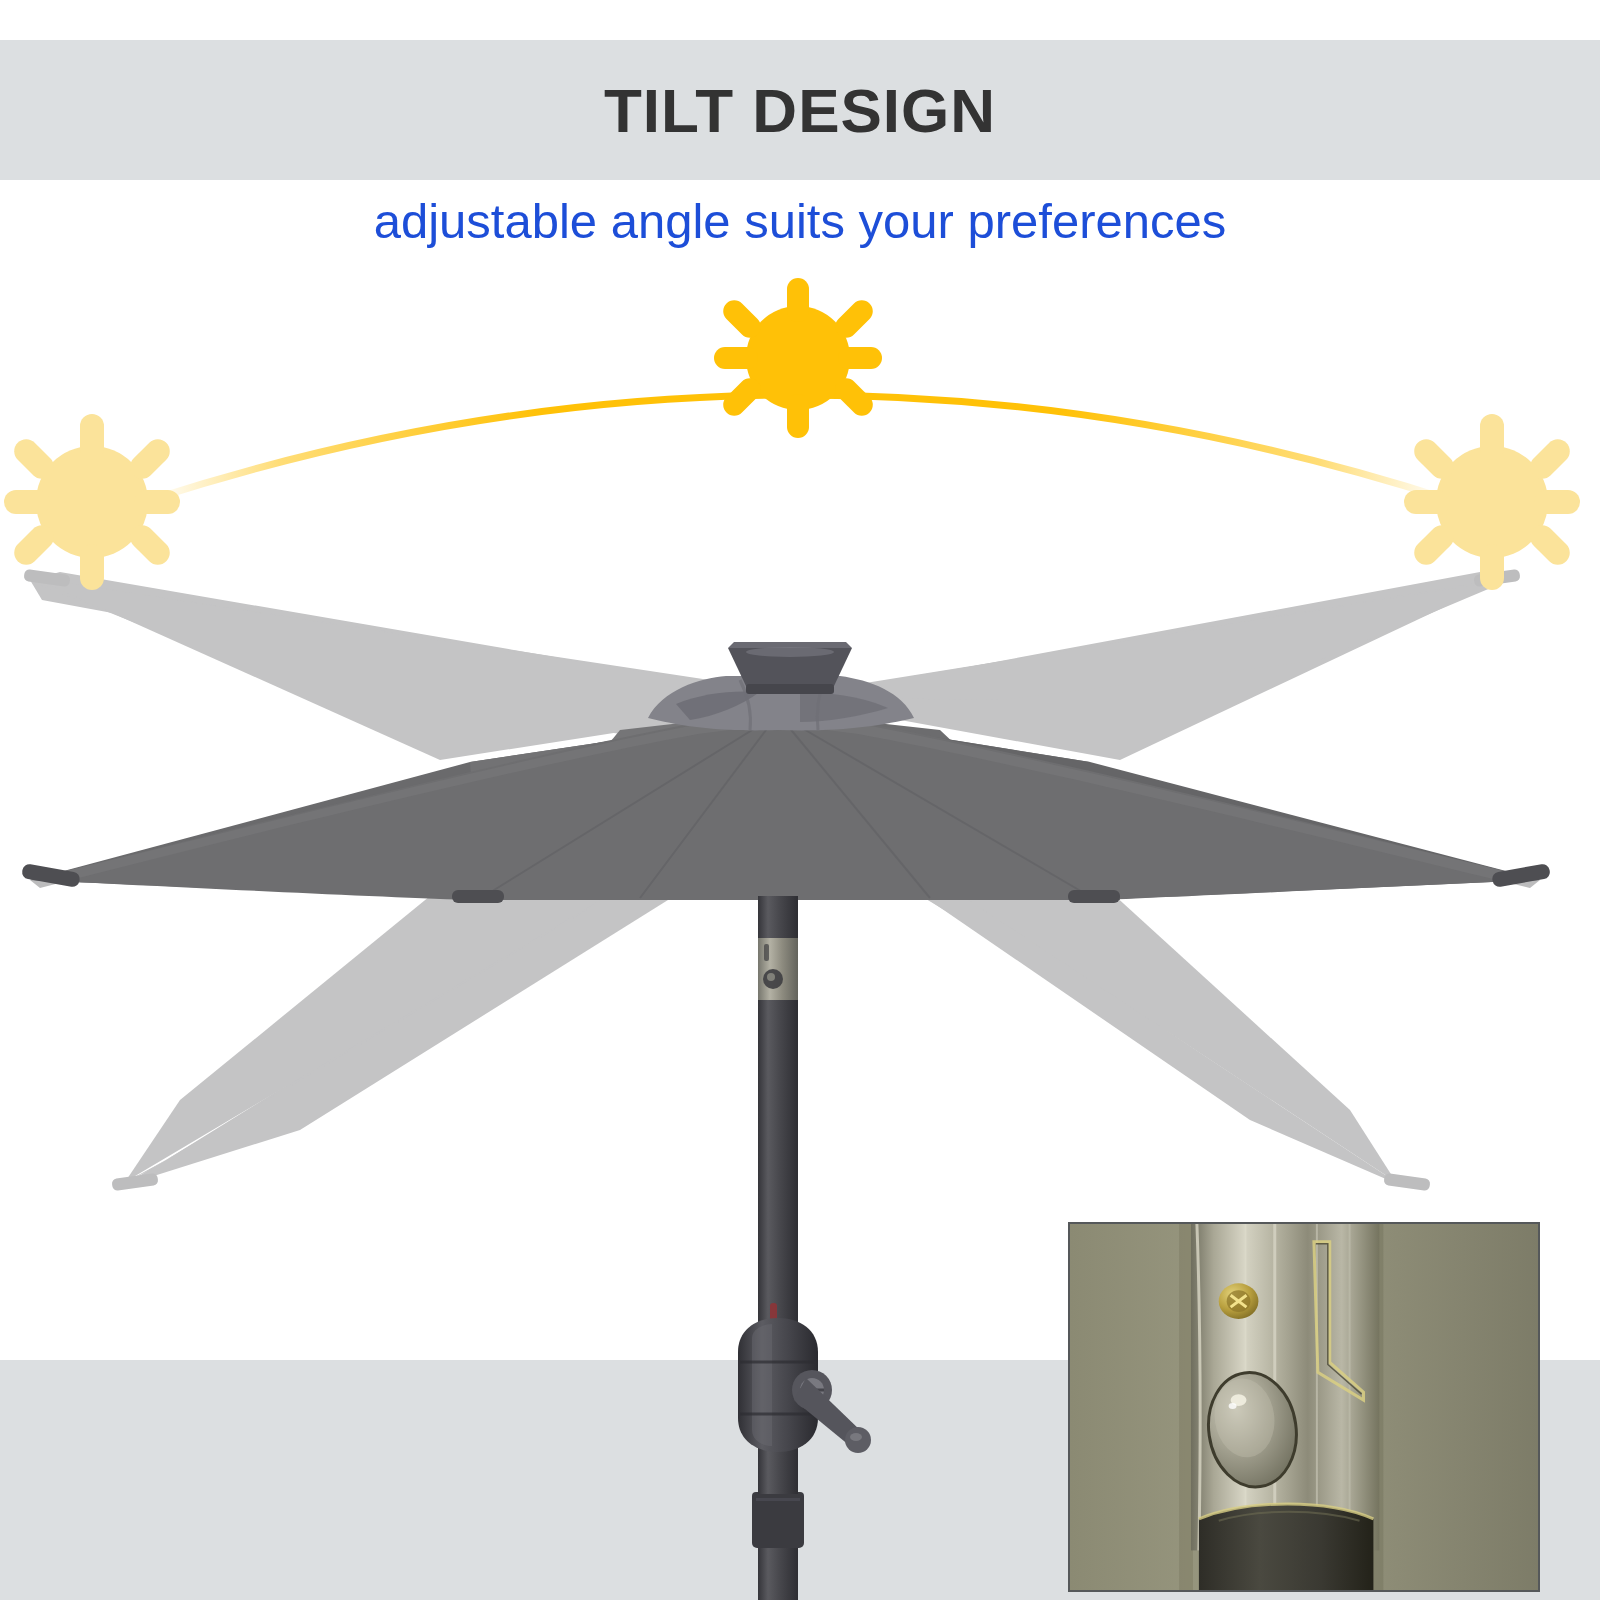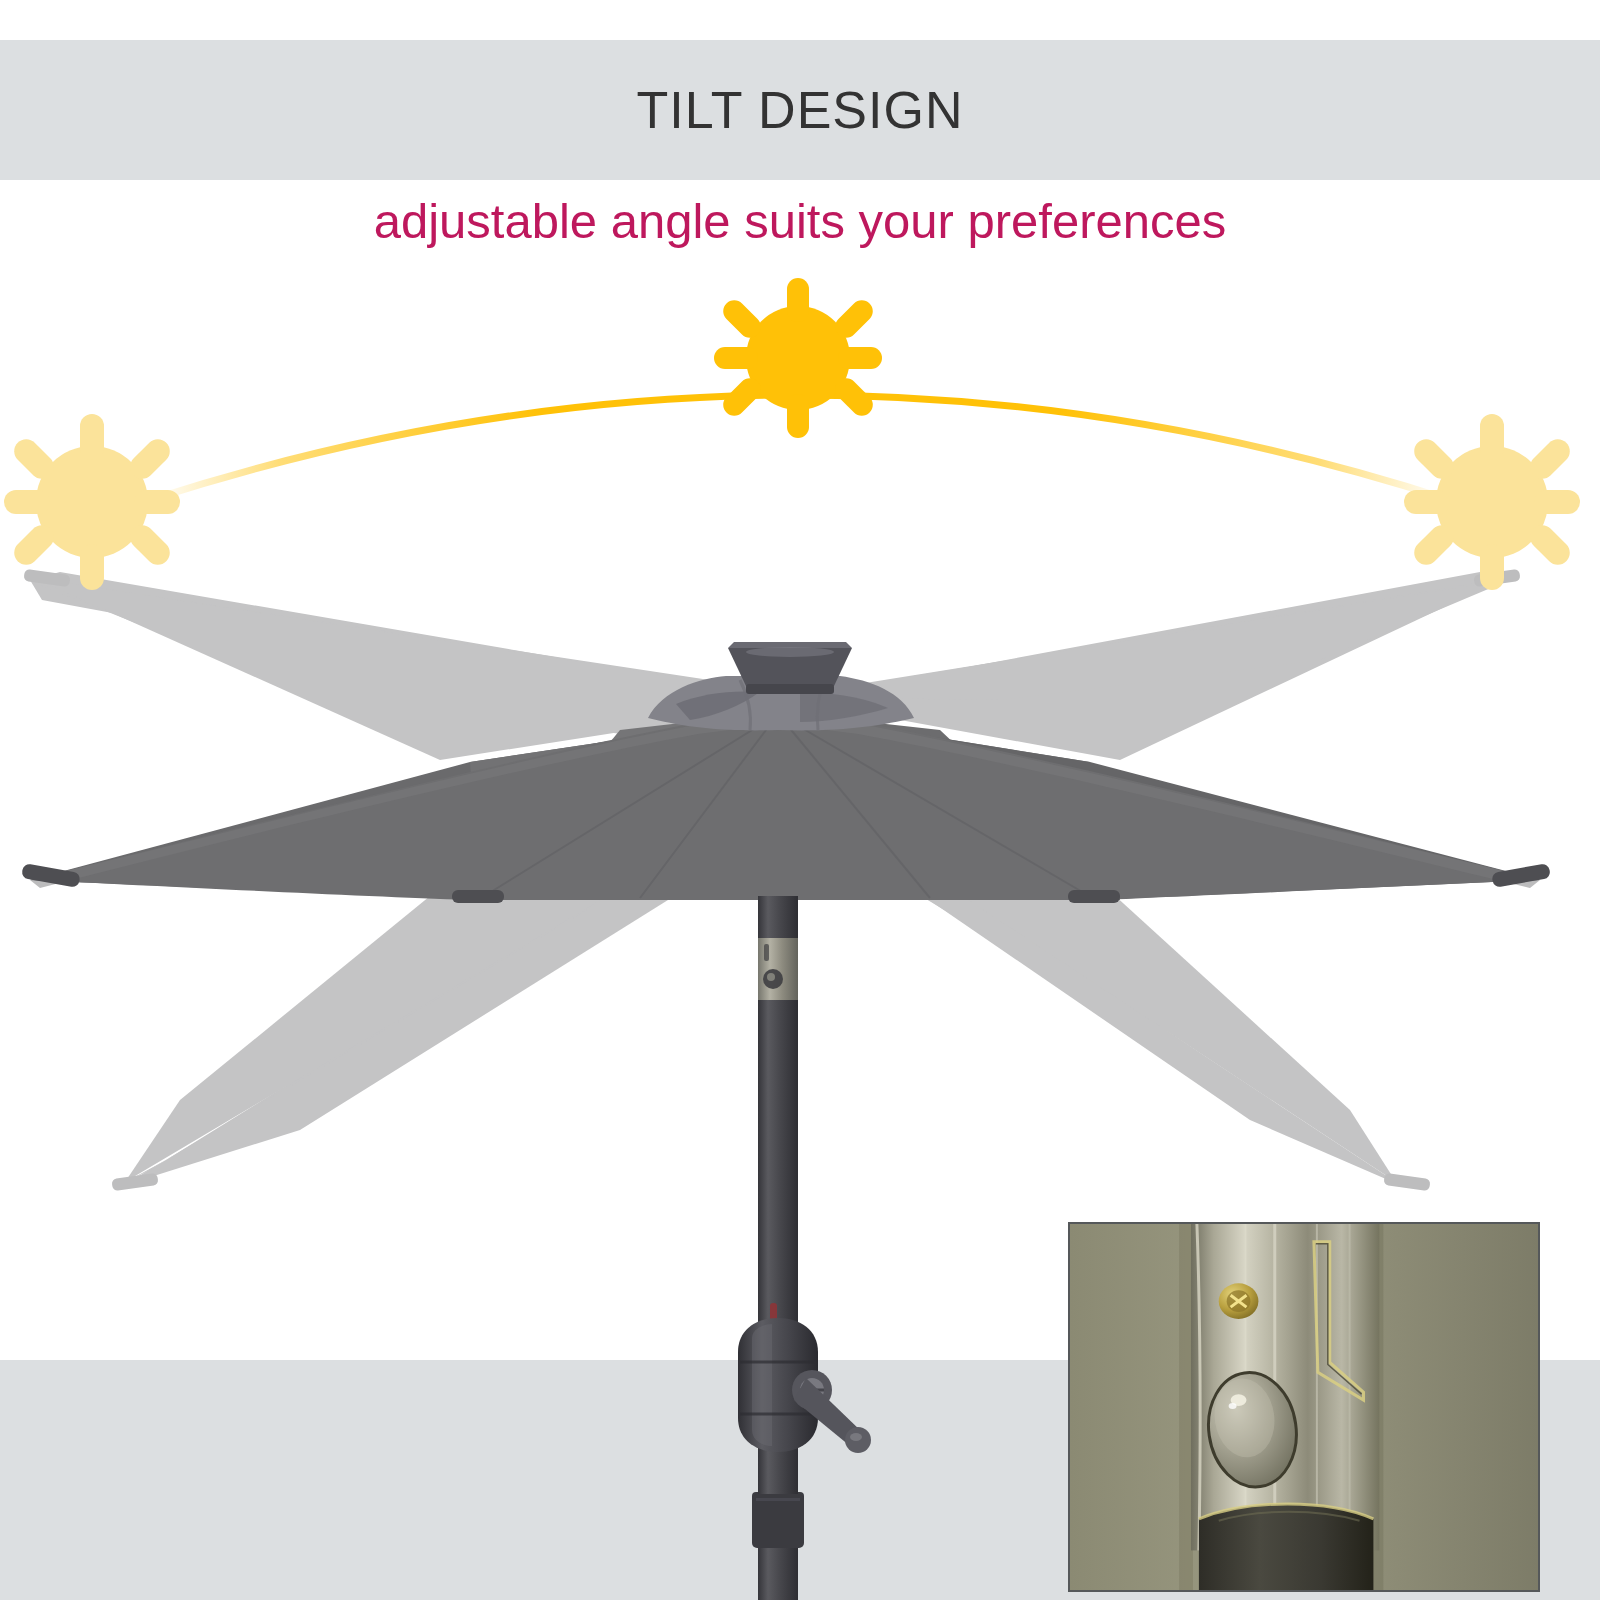--- a/index.html
+++ b/index.html
@@ -17,27 +17,27 @@
     position:absolute; left:0; width:1600px;
     background:#dcdfe1;
   }
   #band-top    { top:40px;   height:140px; }
   #band-bottom { top:1360px; height:240px; }
 
   
   #title {
     position:absolute; top:40px; left:0; width:1600px; height:140px;
     display:flex; align-items:center; justify-content:center;
-    font-size:52px; font-weight:normal; letter-spacing:1px;
+    font-size:62px; font-weight:bold; letter-spacing:1px;
     color:#333333; white-space:nowrap;
   }
   #subtitle {
     position:absolute; top:182px; left:0; width:1600px; height:78px;
     display:flex; align-items:center; justify-content:center;
-    font-size:49px; font-weight:300; color:#be185d; white-space:nowrap;
+    font-size:49px; font-weight:300; color:#1d4ed8; white-space:nowrap;
   }
 
   
   #art { position:absolute; top:0; left:0; width:1600px; height:1600px; }
 
   
   #inset {
     position:absolute; left:1068px; top:1222px;
     width:472px; height:370px;
     border:2px solid #55585a;

